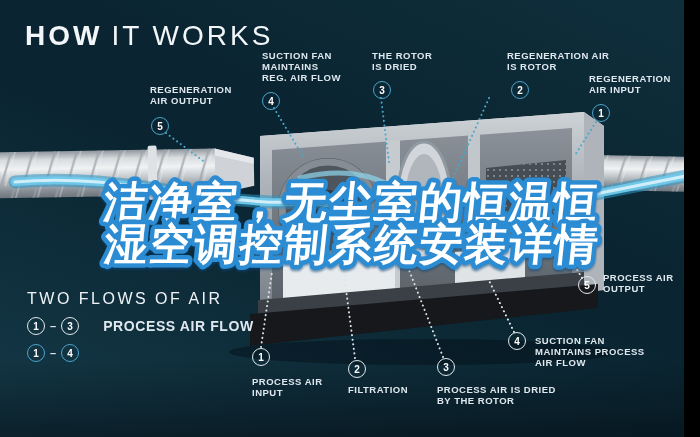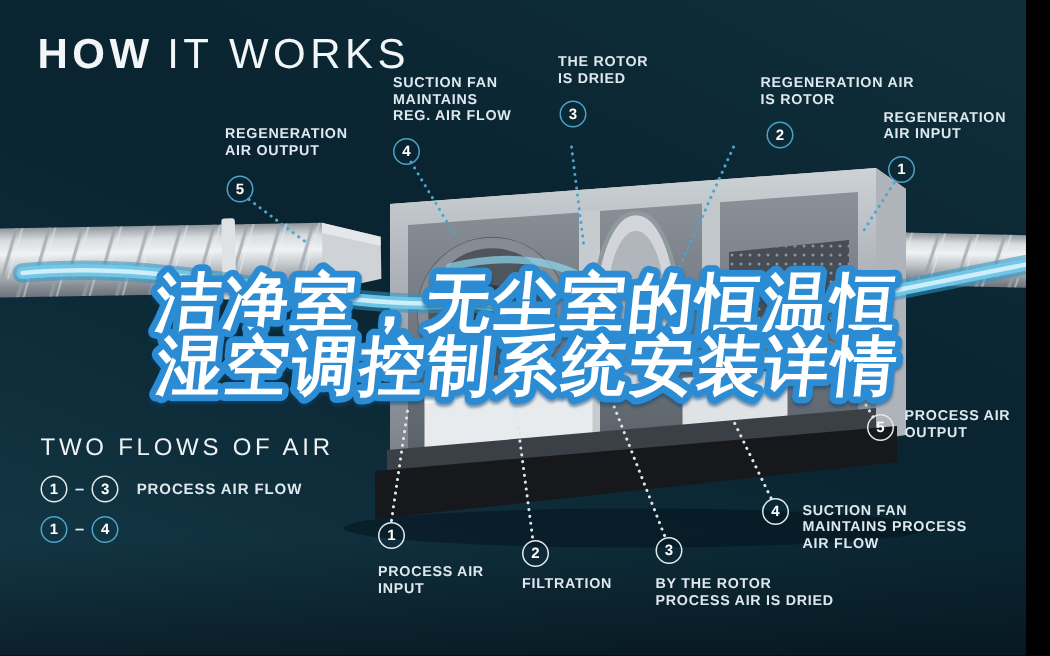--- a/index.html
+++ b/index.html
@@ -29,21 +29,21 @@
     display:flex;align-items:center;justify-content:center;
     font-size:10px;font-weight:bold;color:#ffffff;border:1.6px solid #4aa4ca;
     background:transparent;
   }
   .num-circle.proc{border-color:#e2e9ed;}
   .legend{position:absolute;left:27px;top:290px;z-index:6;}
   .legend-title{color:#eef3f6;font-size:16px;font-weight:400;letter-spacing:2.5px;white-space:nowrap;}
   .legend-row{display:flex;align-items:center;margin-top:9px;height:18px;}
   .legend-row .num-circle{position:static;flex:0 0 auto;}
   .legend-dash{color:#dfe8ee;font-size:11px;font-weight:bold;margin:0 5px;}
-  .legend-label{color:#dfe8ee;font-size:10px;font-weight:bold;letter-spacing:.6px;margin-left:12px;white-space:nowrap;}
+  .legend-label{color:#dfe8ee;font-size:14px;font-weight:bold;letter-spacing:.6px;margin-left:24px;white-space:nowrap;}
 </style>
 </head>
 <body>
 
 <div class="stage">
 
   <svg class="scene" width="700" height="437" viewBox="0 0 700 437">
     <defs>
       <linearGradient id="ductG" x1="0" y1="0" x2="0" y2="1">
         <stop offset="0" stop-color="#8f969c"></stop>
@@ -169,21 +169,21 @@
     <div class="c-text">
       <span>SUCTION FAN</span>
       <span>MAINTAINS</span>
       <span>REG. AIR FLOW</span>
     </div>
     <div class="num-circle" style="left:0px;top:42px;">
         <span>4</span>
       </div>
   </div>
 
-  <div class="callout" style="left:372px;top:36px;">
+  <div class="callout" style="left:372px;top:50px;">
     <div class="c-text">
       <span>THE ROTOR</span>
       <span>IS DRIED</span>
     </div>
     <div class="num-circle" style="left:1px;top:31px;">
         <span>3</span>
       </div>
   </div>
 
   <div class="callout" style="left:507px;top:50px;">
@@ -233,22 +233,22 @@
     <div class="c-text" style="margin-top:24px;">
       <span>FILTRATION</span>
     </div>
   </div>
 
   <div class="callout" style="left:437px;top:358px;">
     <div class="num-circle proc" style="left:0px;top:0px;">
         <span>3</span>
       </div>
     <div class="c-text" style="margin-top:26px;">
+      <span>PROCESS AIR IS DRIED</span>
       <span>BY THE ROTOR</span>
-      <span>PROCESS AIR IS DRIED</span>
     </div>
   </div>
 
   <div class="callout" style="left:508px;top:332px;">
     <div class="num-circle proc" style="left:0px;top:0px;">
         <span>4</span>
       </div>
     <div class="c-text" style="margin-left:27px;margin-top:3px;">
       <span>SUCTION FAN</span>
       <span>MAINTAINS PROCESS</span>

